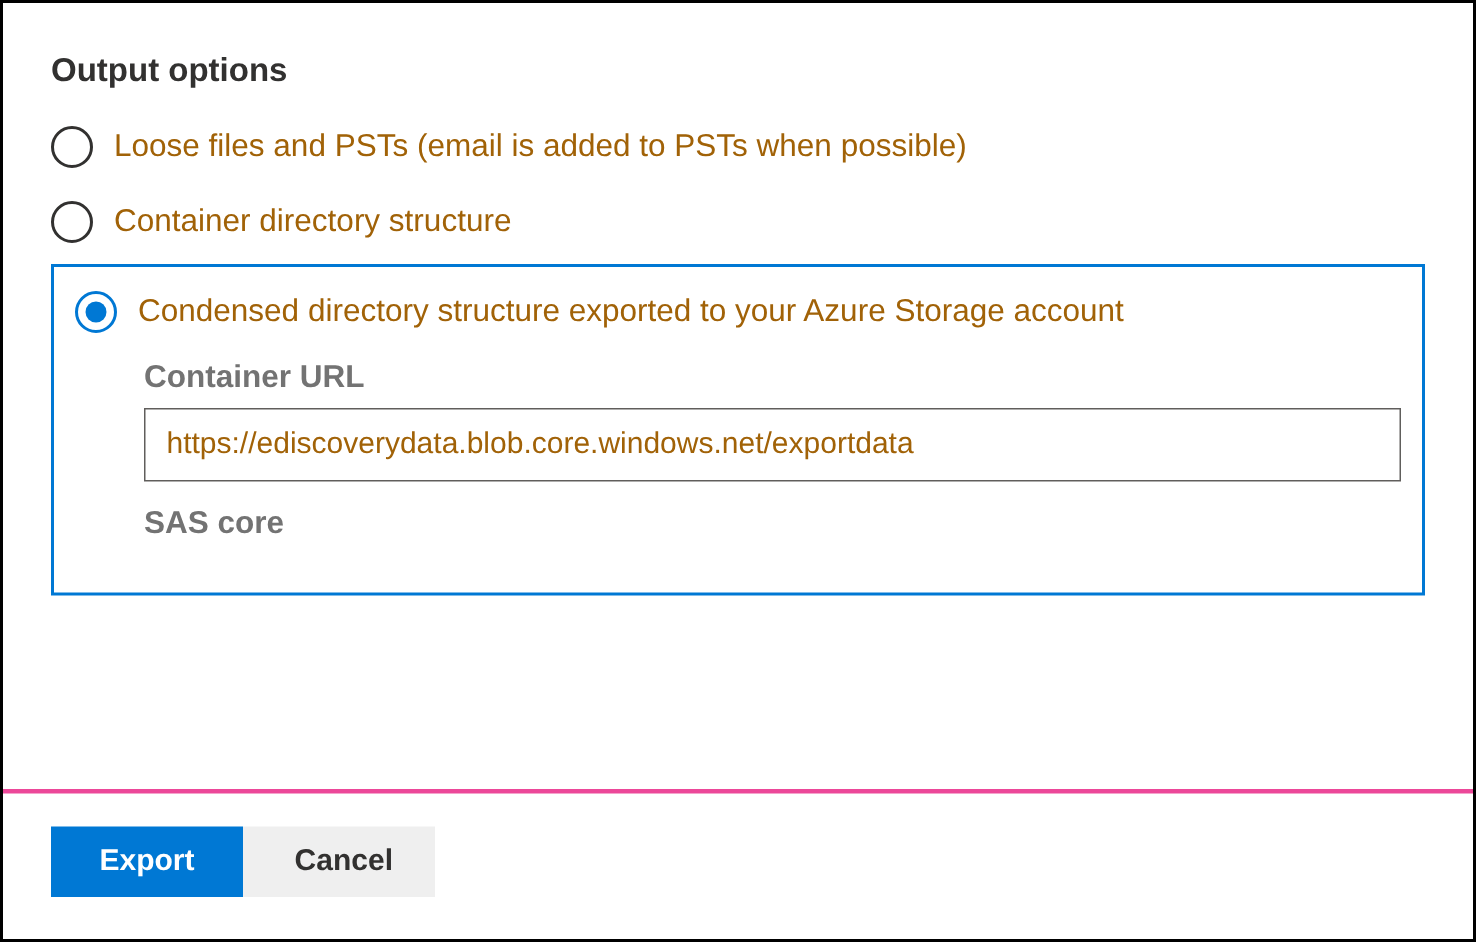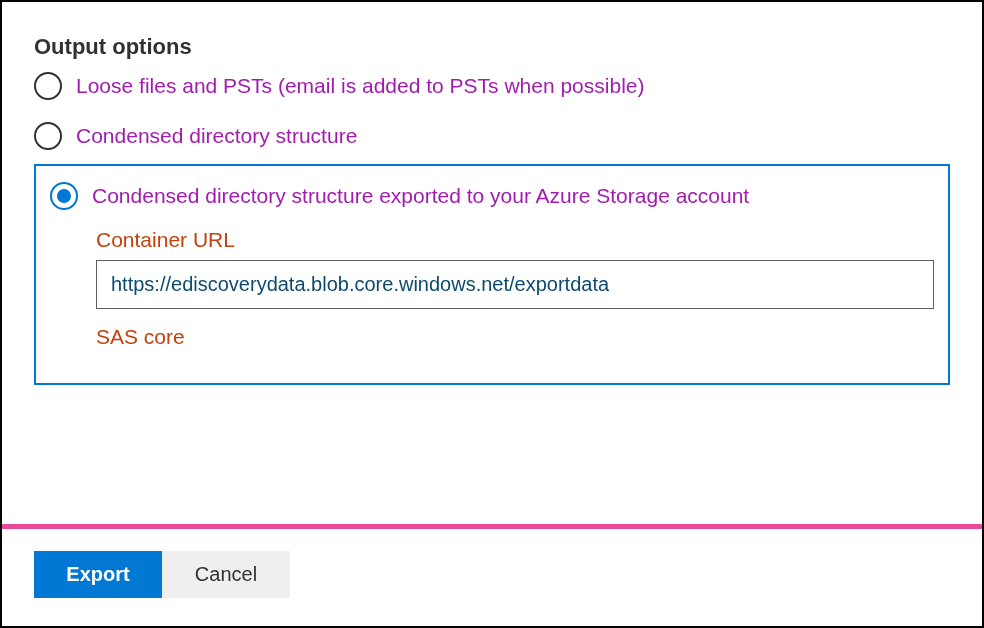--- a/index.html
+++ b/index.html
@@ -16,21 +16,21 @@
       padding: 0;
       position: relative;
     }
     .content {
       padding: 32px 32px 0 32px;
     }
     .section-title {
       font-size: 22px;
       font-weight: 600;
       color: #323130;
-      margin-bottom: 12px;
+      margin-bottom: 24px;
     }
     .radio-option {
       display: flex;
       align-items: center;
       margin-bottom: 22px;
       cursor: pointer;
     }
     .radio-circle {
       width: 28px;
       height: 28px;
@@ -46,97 +46,98 @@
       border-color: #0078d4;
     }
     .radio-inner {
       width: 14px;
       height: 14px;
       background: #0078d4;
       border-radius: 50%;
     }
     .radio-label {
       font-size: 21px;
-      color: #a21caf;
+      color: #a16207;
       font-weight: 400;
     }
     .selected-panel {
       border: 2px solid #0078d4;
       padding: 16px 14px 26px 14px;
       margin-top: -8px;
     }
     .selected-panel .radio-option {
       margin-bottom: 18px;
     }
     .field-group {
       margin-left: 46px;
       margin-bottom: 16px;
     }
     .field-group:last-child {
       margin-bottom: 0;
     }
     .field-label {
       font-size: 21px;
-      font-weight: 400;
-      color: #c2410c;
+      font-weight: 700;
+      color: #737373;
       margin-bottom: 8px;
     }
     .text-input {
       width: 100%;
       padding: 12px 14px;
       font-size: 20px;
       font-family: inherit;
       border: 1px solid #605e5c;
-      color: #0c4a6e;
+      color: #a16207;
       background: #fff;
       text-overflow: ellipsis;
     }
     .footer {
       position: absolute;
       bottom: 0;
       left: 0;
       right: 0;
-      border-top: 5px solid #ec4899;
+      border-top: 3px solid #ec4899;
       padding: 22px 32px 28px 32px;
       display: flex;
       gap: 0;
     }
     .btn {
       padding: 12px 28px;
       font-size: 20px;
       font-family: inherit;
       font-weight: 600;
       border: none;
       cursor: pointer;
       min-width: 128px;
     }
     .btn-primary {
       background: #0078d4;
       color: #fff;
     }
     .btn-secondary {
       background: #efefef;
       color: #323130;
-      font-weight: 400;
+      font-weight: 700;
+      text-align: right;
     }
   </style>
 </head>
 <body>
 
 <div class="content">
   <h2 class="section-title">Output options</h2>
 
   <div class="radio-option">
     <span class="radio-circle"></span>
     <span class="radio-label">Loose files and PSTs (email is added to PSTs when possible)</span>
   </div>
 
   <div class="radio-option">
     <span class="radio-circle"></span>
-    <span class="radio-label">Condensed directory structure</span>
+    <span class="radio-label">Container directory structure</span>
   </div>
 
   <div class="selected-panel">
     <div class="radio-option">
       <span class="radio-circle selected">
         <span class="radio-inner"></span>
       </span>
       <span class="radio-label">Condensed directory structure exported to your Azure Storage account</span>
     </div>
 

